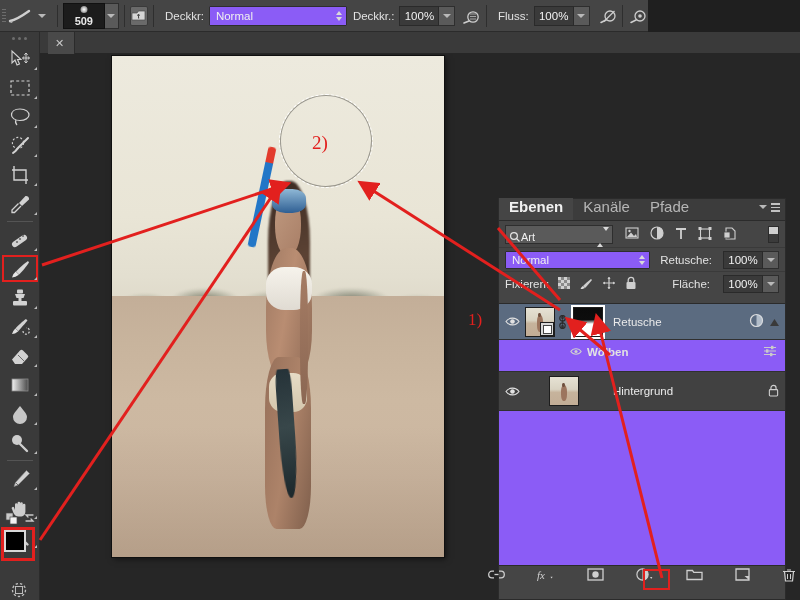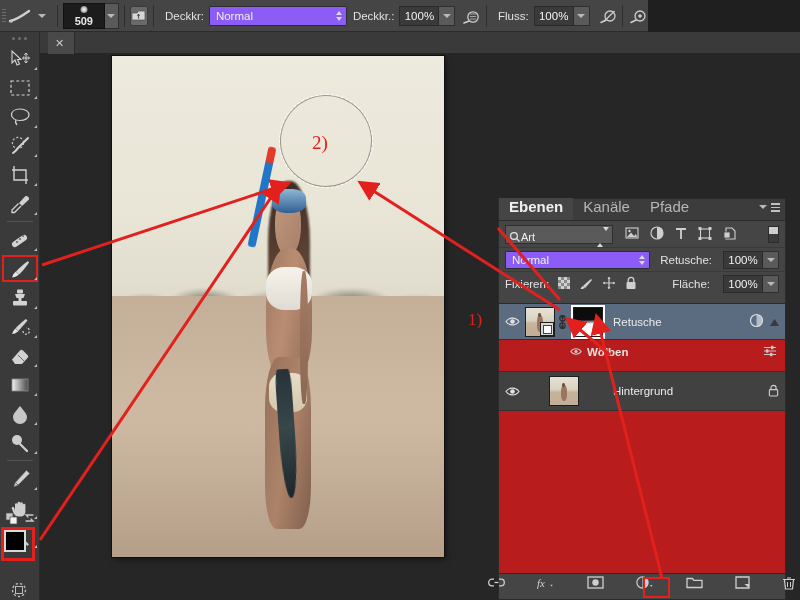--- a/index.html
+++ b/index.html
@@ -194,21 +194,21 @@
   .filter-icons { display:flex; align-items:center; gap:11px; margin-left:4px; }
   #toggle-filter { width:11px; height:17px; background:linear-gradient(180deg,#cfcfcf 50%,#3b3b3b 50%);
     border:1px solid #2b2b2b; margin-left:auto; }
 
   #blend-row { height:24px; display:flex; align-items:center; padding:0 6px; gap:6px;
     border-top:1px solid #3a3a3a; }
   #lock-row { height:24px; display:flex; align-items:center; padding:0 6px; gap:9px;
     border-top:1px solid #3a3a3a; }
 
   #layer-list { position:absolute; left:0; right:0; top:104px; bottom:26px;
-    background:#b91c1c; border-top:1px solid #2b2b2b; overflow:hidden;text-align:right; }
+    background:#8b5cf6; border-top:1px solid #2b2b2b; overflow:hidden;text-align:right; }
   .layer-row { height:36px; display:flex; align-items:center; position:relative;
     border-bottom:1px solid #303030; }
   .layer-row.selected { background:#5b6b80; }
   .eye { width:26px; display:flex; align-items:center; justify-content:center; }
   .thumb { width:30px; height:30px; border:1px solid #1d1d1d; position:relative; overflow:hidden; }
   .thumb-photo {
     background:linear-gradient(180deg,#e6e2d4 0%,#d9d3c2 44%, #c6b39c 55%, #c2ad96 100%);
   }
   .thumb-photo .fig { position:absolute; left:38%; top:28%; width:22%; height:58%;
     background:#9c755e; border-radius:40%; }
@@ -223,21 +223,21 @@
     background:linear-gradient(178deg,#0b0b0b 0%,#0d0d0d 42%,#ffffff 57%,#ffffff 100%);
     outline:2px solid #ffffff; outline-offset:0px; margin-left:4px;}
   .layer-name { margin-left:10px; color:#eaeaea; font-size:11.5px; }
   .row-right { position:absolute; right:6px; top:0; height:100%;
     display:flex; align-items:center; gap:6px; }
   .sf-row { height:23px; display:flex; align-items:center;font-weight:bold; }
   .sf-row .eye-sm { width:22px; display:flex; align-items:center; justify-content:center; }
   .fx-name { color:#e3e3e3; font-size:11.5px; }
   .fx-settings { margin-left:auto; margin-right:8px; }
 
-  #panel-footer { position:absolute; left:0; right:0; bottom:8px; height:18px;
+  #panel-footer { position:absolute; left:0; right:0; bottom:16px; height:18px;
     background:#454545; border-top:1px solid #2b2b2b;
     display:flex; align-items:center; justify-content:center; gap:32px; }
   .footer-btn { position:relative; width:18px; height:18px;
     display:flex; align-items:center; justify-content:center; }
   #mask-btn-hl { position:absolute; left:144px; top:3px; width:27px; height:21px;
     border:2px solid #e2201e; box-sizing:border-box; }
 
   
   #annotations { position:absolute; inset:0; pointer-events:none; }
   .anno-num { position:absolute; color:#e2201e; font-size:17px;

